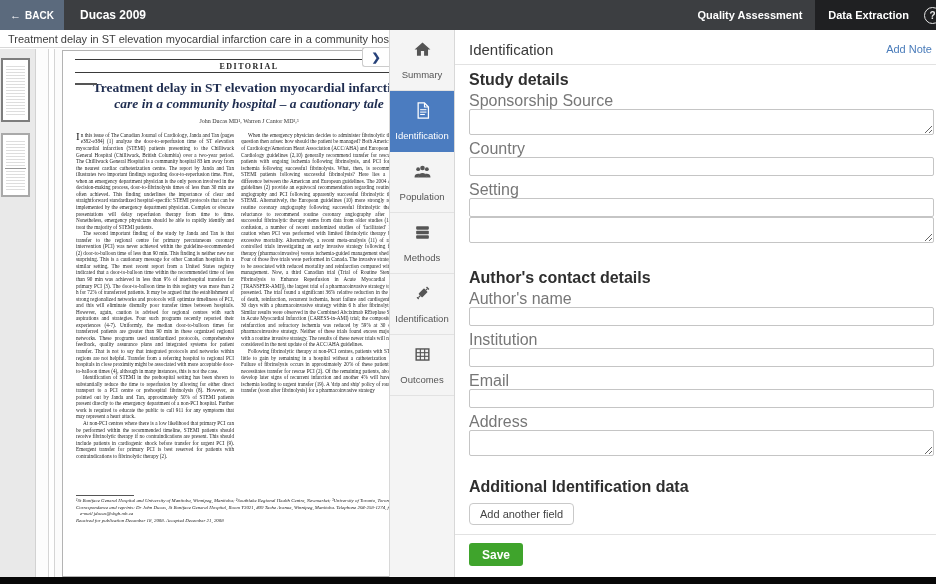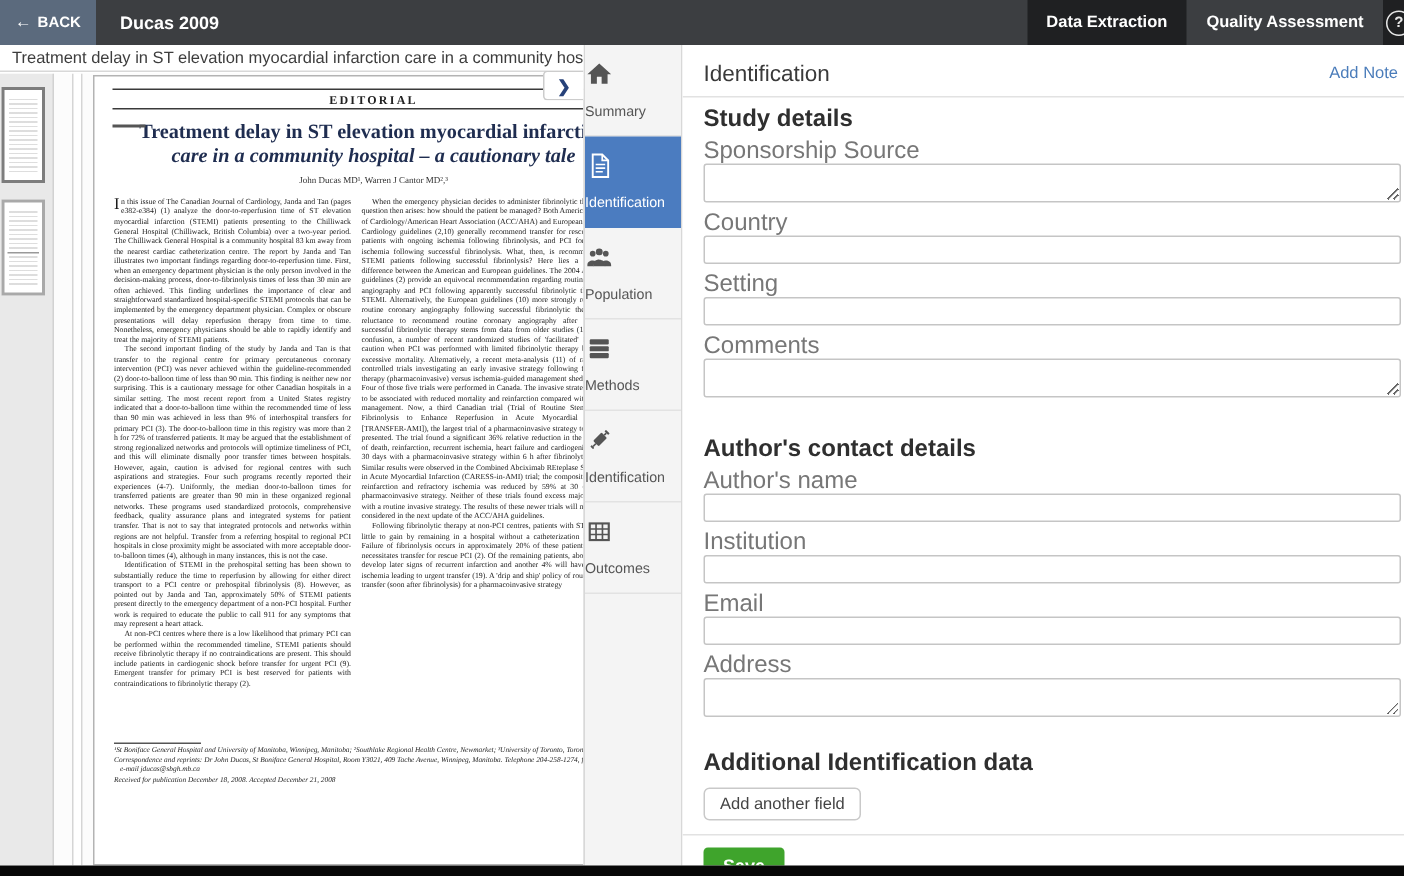--- a/index.html
+++ b/index.html
@@ -64,21 +64,21 @@
 
   .collapse-btn{position:absolute;top:47px;left:362px;width:26px;height:18px;background:#fff;
                 border:1px solid #ccc;border-right:none;border-radius:3px 0 0 3px;z-index:6;
                 color:#27427a;font-weight:bold;font-size:11px;display:flex;align-items:center;
                 justify-content:center;cursor:pointer;}
 
   
   .nav{position:absolute;top:30px;left:389px;width:66px;height:547px;background:#f4f4f4;
        border-left:1px solid #d8d8d8;border-right:1px solid #d8d8d8;box-sizing:border-box;}
   .nav-item{height:60px;border-bottom:1px solid #e2e2e2;display:flex;flex-direction:column;
-            justify-content:center;gap:10px;color:#555;font-size:9.5px;
+            align-items:center;justify-content:center;gap:10px;color:#555;font-size:9.5px;
             cursor:pointer;}
   .nav-item.active{background:#4b7cc0;color:#fff;border-bottom-color:#4b7cc0;}
   .nav-item svg{display:block;}
 
   
   .panel{position:absolute;top:30px;left:455px;width:481px;height:547px;background:#fff;overflow:hidden;}
   .panel-header{height:30px;display:flex;align-items:center;padding:4px 4px 0 14px;}
   .panel-title{font-size:15px;color:#3a3a3a;}
   .add-note{margin-left:auto;color:#4a7cba;font-size:11px;cursor:pointer;}
   .panel-divider{border-bottom:1px solid #e2e2e2;}
@@ -105,22 +105,22 @@
 </head>
 <body>
 
 <div class="topbar">
   <div class="back-btn">
     <span class="back-arrow">←</span>
     <span>BACK</span>
   </div>
   <div class="study-label">Ducas 2009</div>
   <div class="topbar-right">
+    <div class="topbar-tab">Quality Assessment</div>
     <div class="topbar-tab active">Data Extraction</div>
-    <div class="topbar-tab">Quality Assessment</div>
     <div class="help-wrap">
       <span class="help-circle">?</span>
     </div>
   </div>
 </div>
 
 <div class="docbar">Treatment delay in ST elevation myocardial infarction care in a community hospital - A...</div>
 
 <div class="viewer">
   <div class="thumb-rail">
@@ -250,21 +250,20 @@
 
     <div class="field-label">Sponsorship Source</div>
     <textarea class="ta" style=""></textarea>
 
     <div class="field-label">Country</div>
     <input class="tin" type="text" style="">
 
     <div class="field-label">Setting</div>
     <input class="tin" type="text" style="">
 
-    <div class="field-label">Comments</div>
     <textarea class="ta" style=""></textarea>
 
     <div class="section-heading mt28">Author's contact details</div>
 
     <div class="field-label">Author's name</div>
     <input class="tin" type="text" style="">
 
     <div class="field-label">Institution</div>
     <input class="tin" type="text" style="">
 

